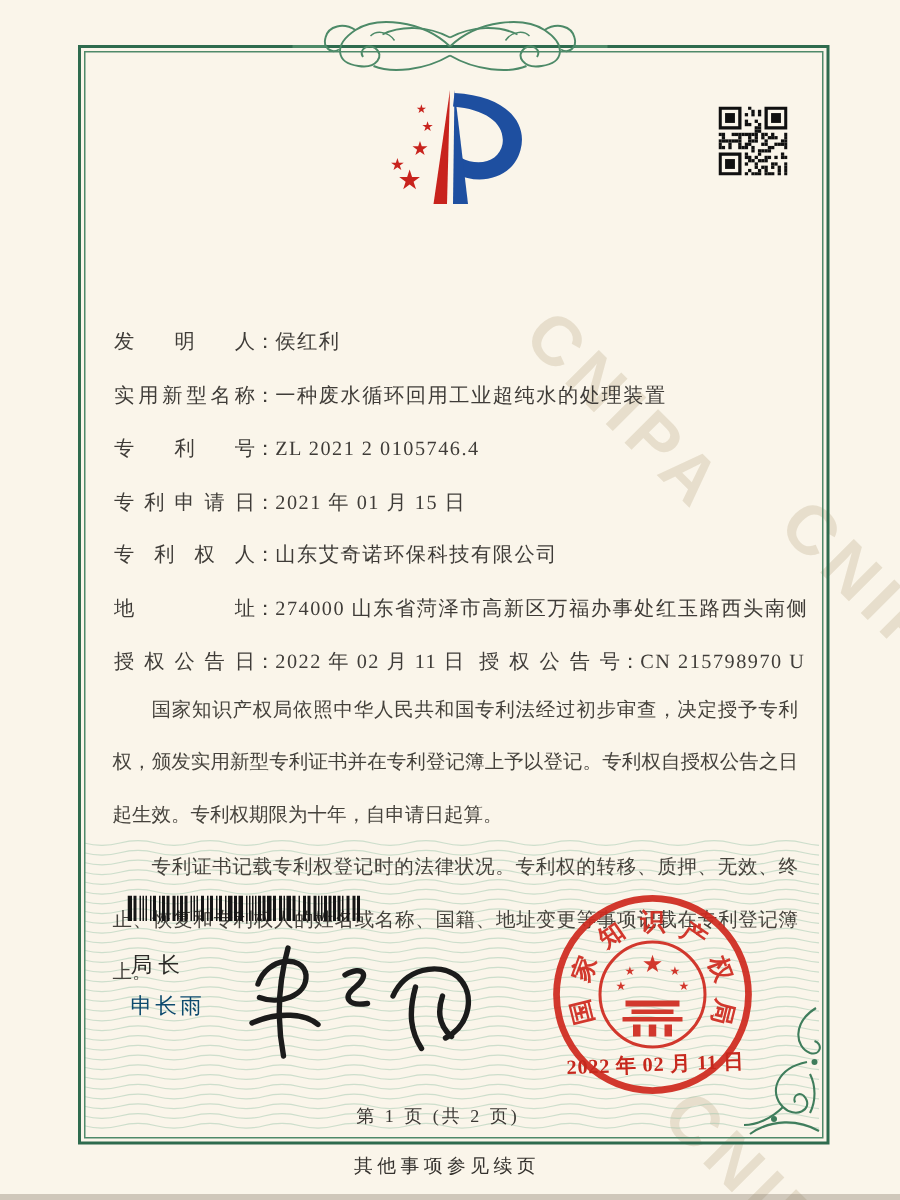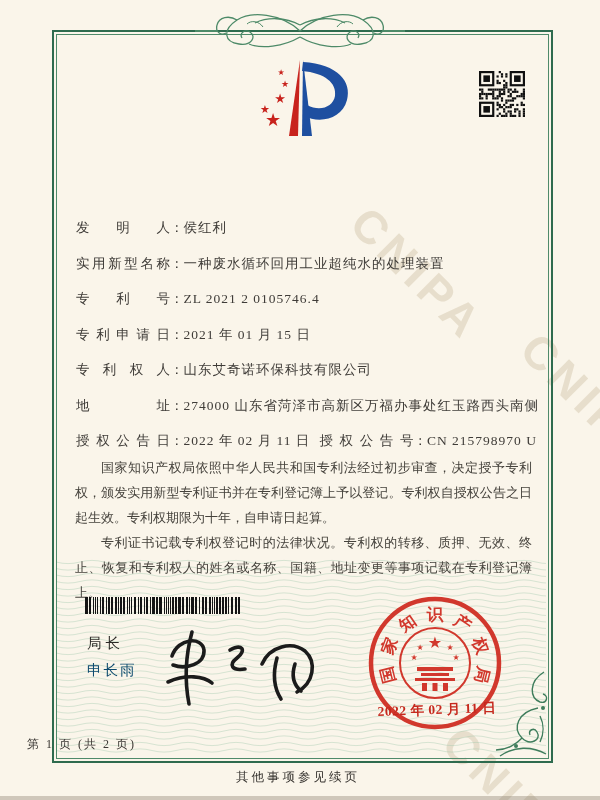--- a/index.html
+++ b/index.html
@@ -24,38 +24,38 @@
   .title{position:absolute;left:0;right:0;top:144px;text-align:center;font-size:33px;font-weight:700;
          letter-spacing:8px;color:#181512;}
   
   .fields{position:absolute;left:76px;top:220px;width:460px;font-size:13.5px;}
   .frow{height:35.5px;line-height:15px;white-space:nowrap;}
   .flabel{display:inline-block;width:94px;text-align:justify;text-align-last:justify;vertical-align:top;}
   .fvalue{letter-spacing:1px;}
   .fgroup{display:inline-block;}
   .fgroup.first{width:240px;}
   
-  .paras{position:absolute;left:75px;top:455px;width:457px;font-size:13px;line-height:25px;
+  .paras{position:absolute;left:75px;top:455px;width:457px;font-size:13px;line-height:35px;
          text-align:justify;color:#45423c;}
   .paras p{margin:0;text-indent:2em;}
   
   .barcode{position:absolute;left:85px;top:597px;width:158px;height:17px;}
   
   .signer-role{position:absolute;left:87px;top:634px;font-size:14.5px;letter-spacing:4px;
                font-family:Liberation Sans, sans-serif;color:#2c2a27;}
   .signer-name{position:absolute;left:87px;top:661px;font-size:14.5px;letter-spacing:2px;
                font-family:"Liberation Sans","DejaVu Sans",sans-serif;color:#0c4a6e;}
   .signature{position:absolute;left:158px;top:620px;width:170px;height:92px;}
   
   .seal{position:absolute;left:364px;top:592px;width:142px;height:142px;opacity:.93;}
   .seal-date{position:absolute;left:362px;top:701px;width:150px;text-align:center;font-size:13.5px;
              color:#c6281d;letter-spacing:.5px;transform:rotate(-2deg);font-weight:700;}
   
-  .pageno{position:absolute;left:0;right:16px;top:736px;font-size:12px;
-          letter-spacing:2px;color:#3a3733;margin-left:27px;}
+  .pageno{position:absolute;left:0;right:16px;top:736px;text-align:center;font-size:12px;
+          letter-spacing:2px;color:#3a3733;}
   .contnote{position:absolute;left:0;right:4px;top:769px;text-align:center;font-size:12.5px;
             letter-spacing:3px;color:#35322e;}
   .edge-b{position:absolute;left:0;right:0;bottom:0;height:4px;background:rgba(125,115,98,.35);}
 </style>
 </head>
 <body>
 
 <div id="page">
 
   <div class="wm" style="left:378px;top:196px">CNIPA</div>

